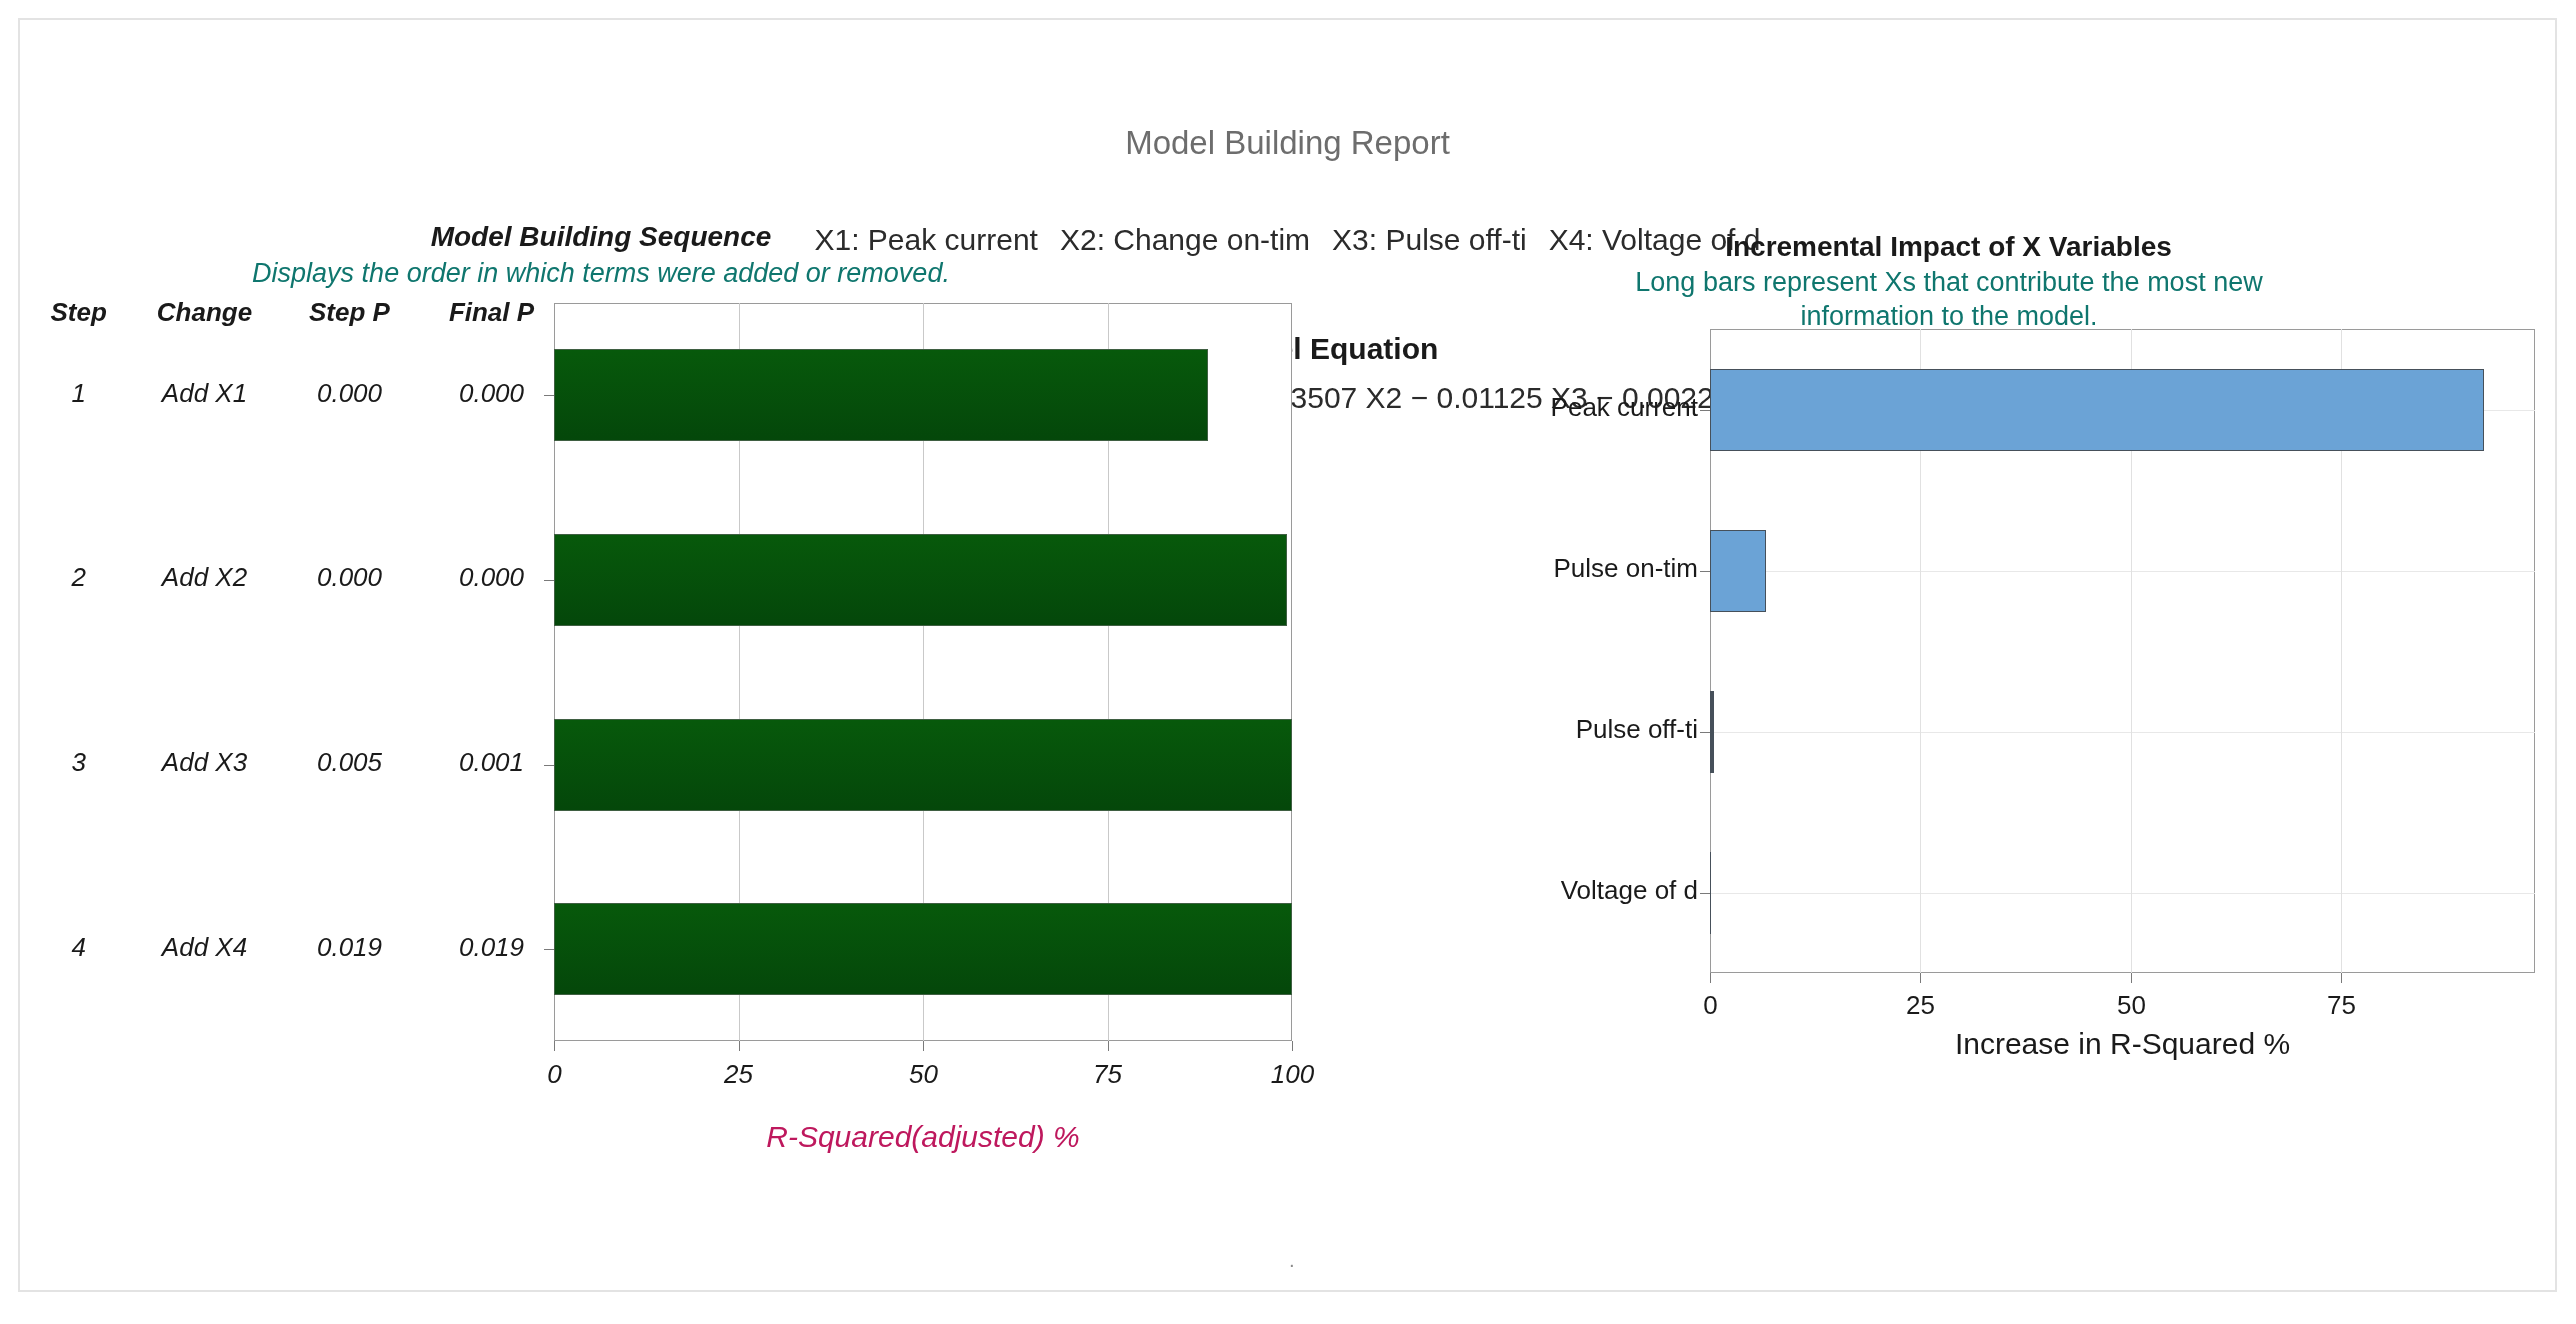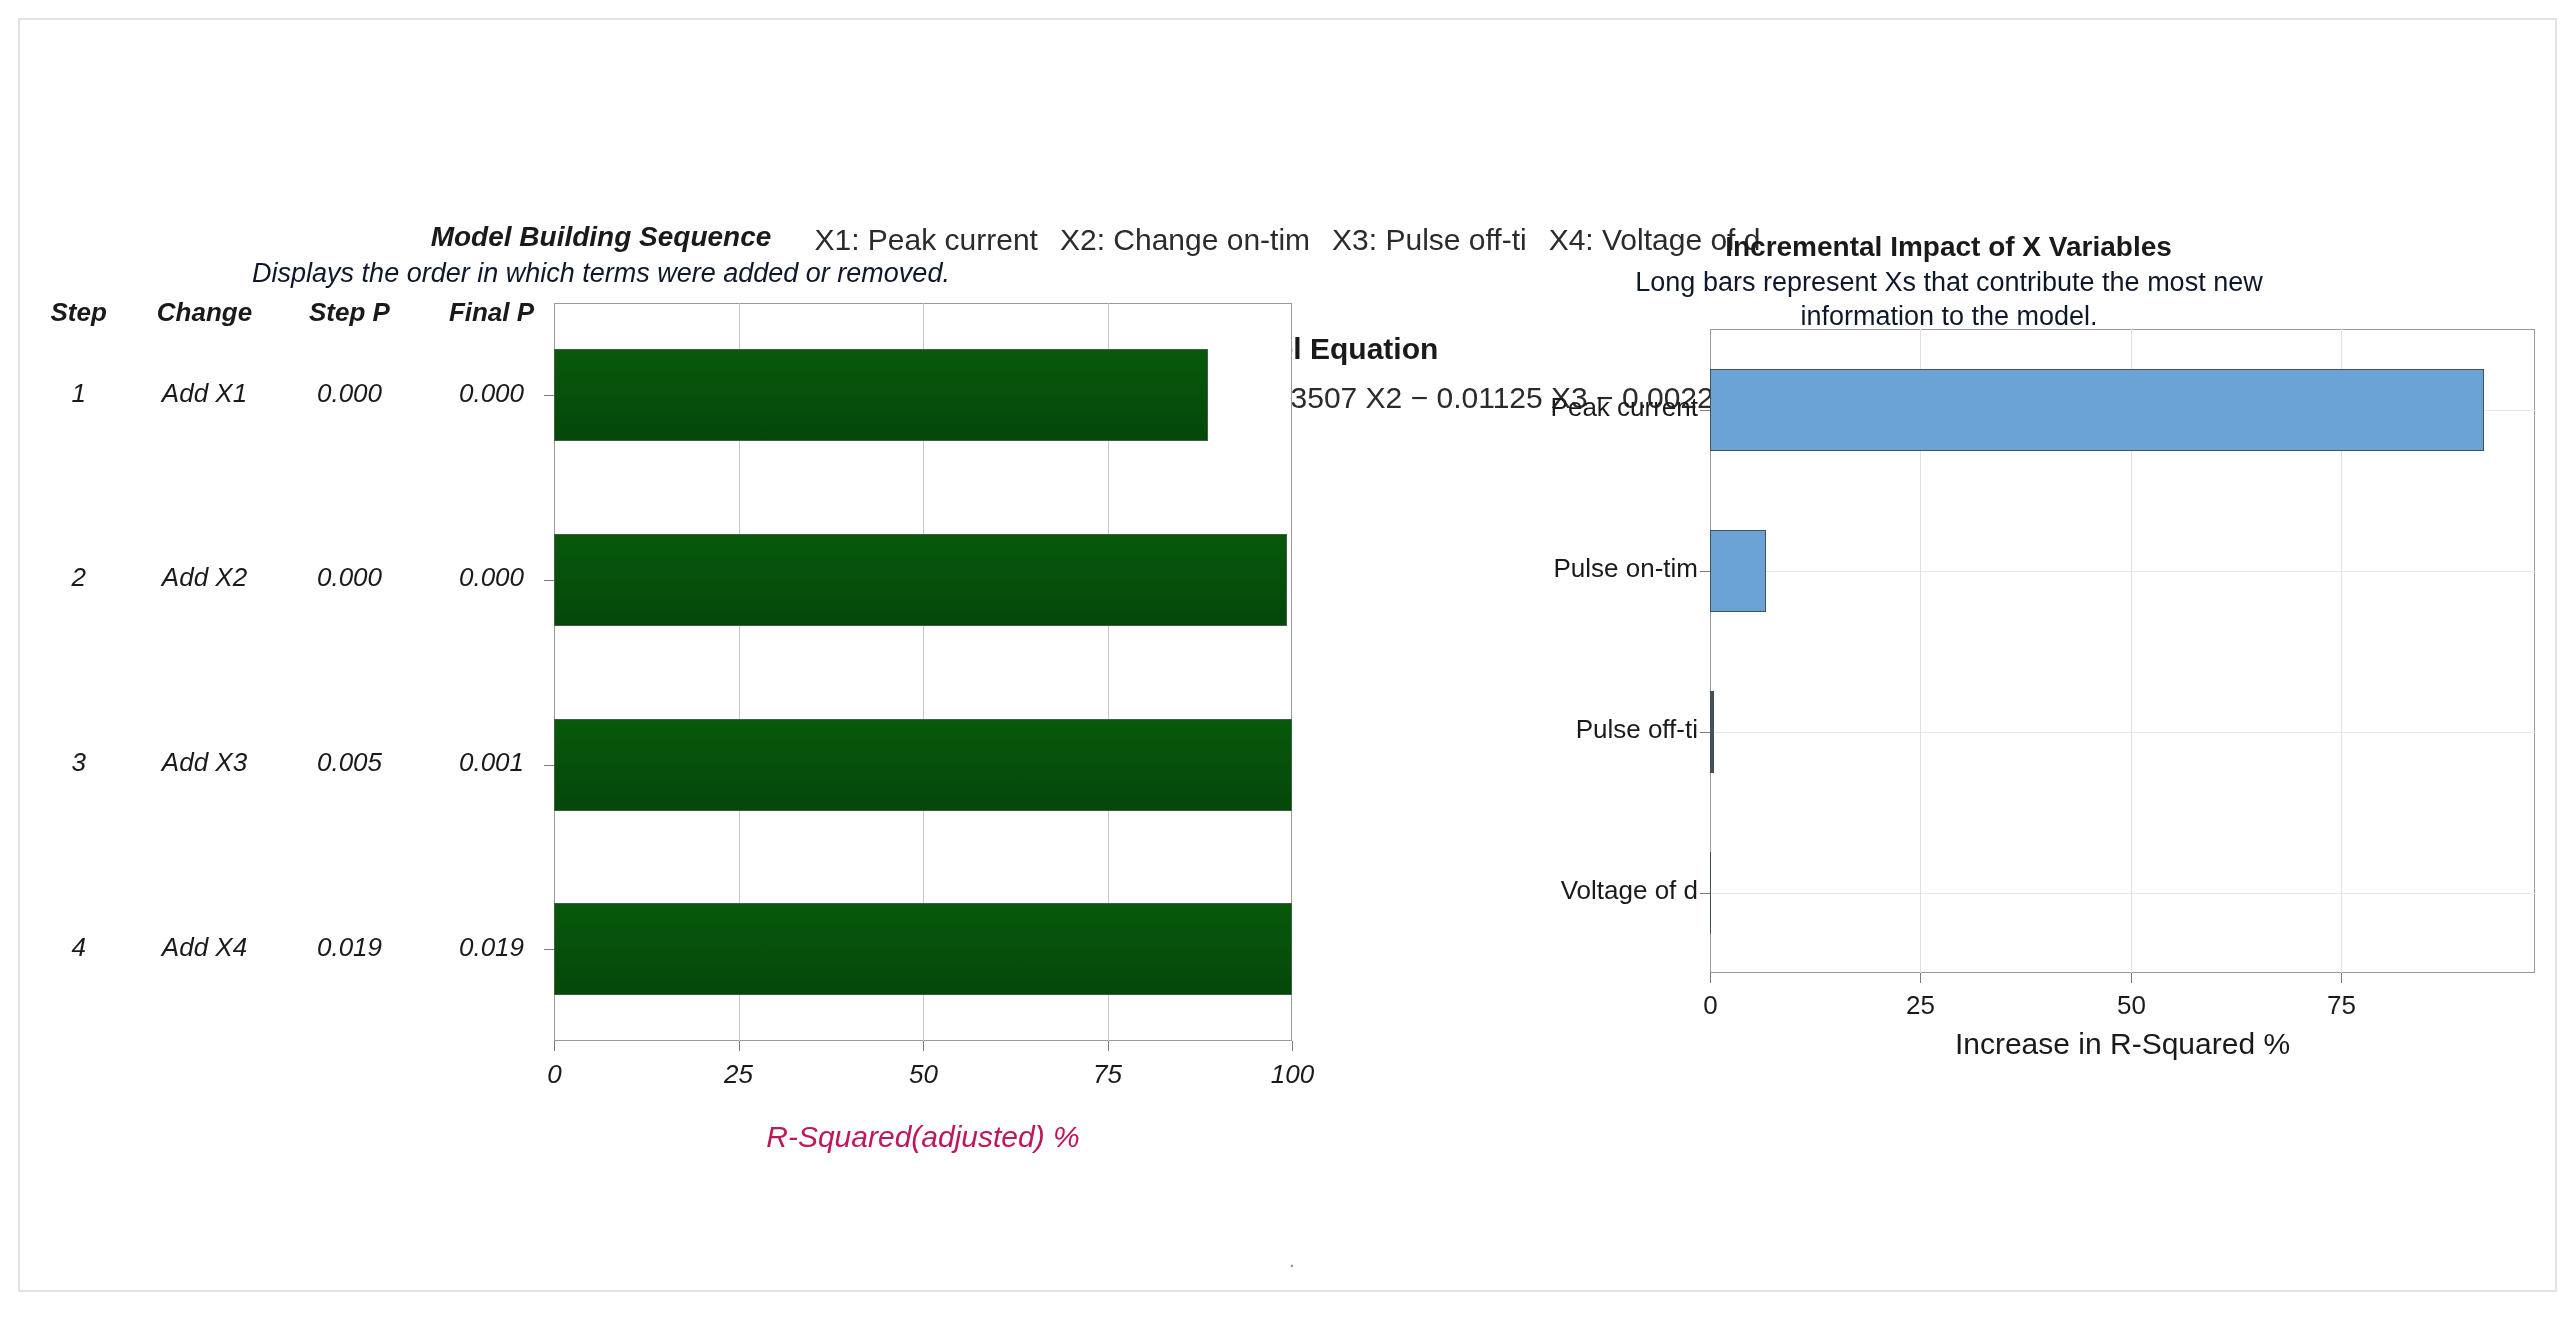--- a/index.html
+++ b/index.html
@@ -81,21 +81,21 @@
     position: absolute;
     text-align: center;
     font-size: 28px;
     font-weight: bold;
     color: #1a1a1a;
   }
   .panel-sub {
     position: absolute;
     text-align: center;
     font-size: 27px;
-    color: #0f172a;
+    color: #0f766e;
     line-height: 1.25;
   }
 
   
   #left-panel { position: absolute; left: 0; top: 0; width: 1336px; height: 1274px; font-style: italic; }
 
   #seq-title  { left: 141px; top: 201px; width: 880px; }
   #seq-sub    { left: 94px; top: 237px; width: 974px; }
 
   .seq-head {
@@ -276,20 +276,21 @@
     font-size: 20.4px;
     color: #8a8a8a;
   }
 </style>
 </head>
 <body>
 
 <div id="report-frame">
 
 
+  <div class="hdr-sub">Model Building Report</div>
 
   <div class="hdr-vars">
     <span>X1: Peak current</span><span class="vgap"></span><span>X2: Change on-tim</span><span class="vgap"></span><span>X3: Pulse off-ti</span><span class="vgap"></span><span>X4: Voltage of d</span>
   </div>
 
   <div class="eq-title">Final Model Equation</div>
   <div class="eq-body">Ra(µm)  =  −0.7158 + 0.14875 X1 + 0.03507 X2 − 0.01125 X3 − 0.002292 X4</div>
 
   <div id="left-panel">
 

